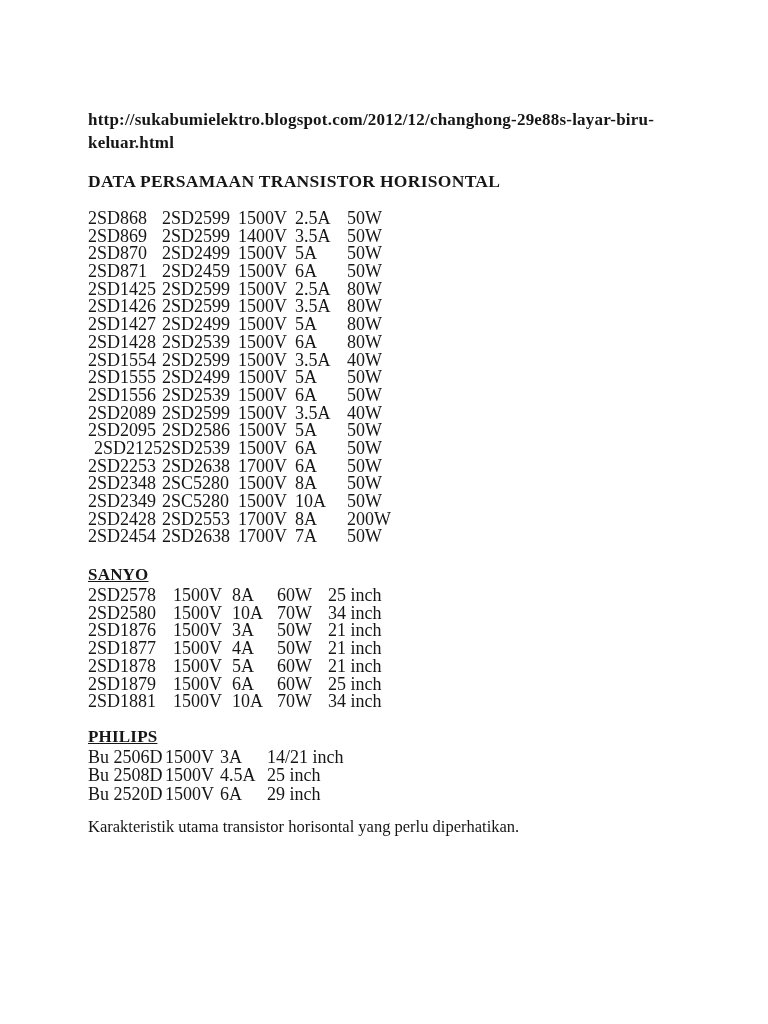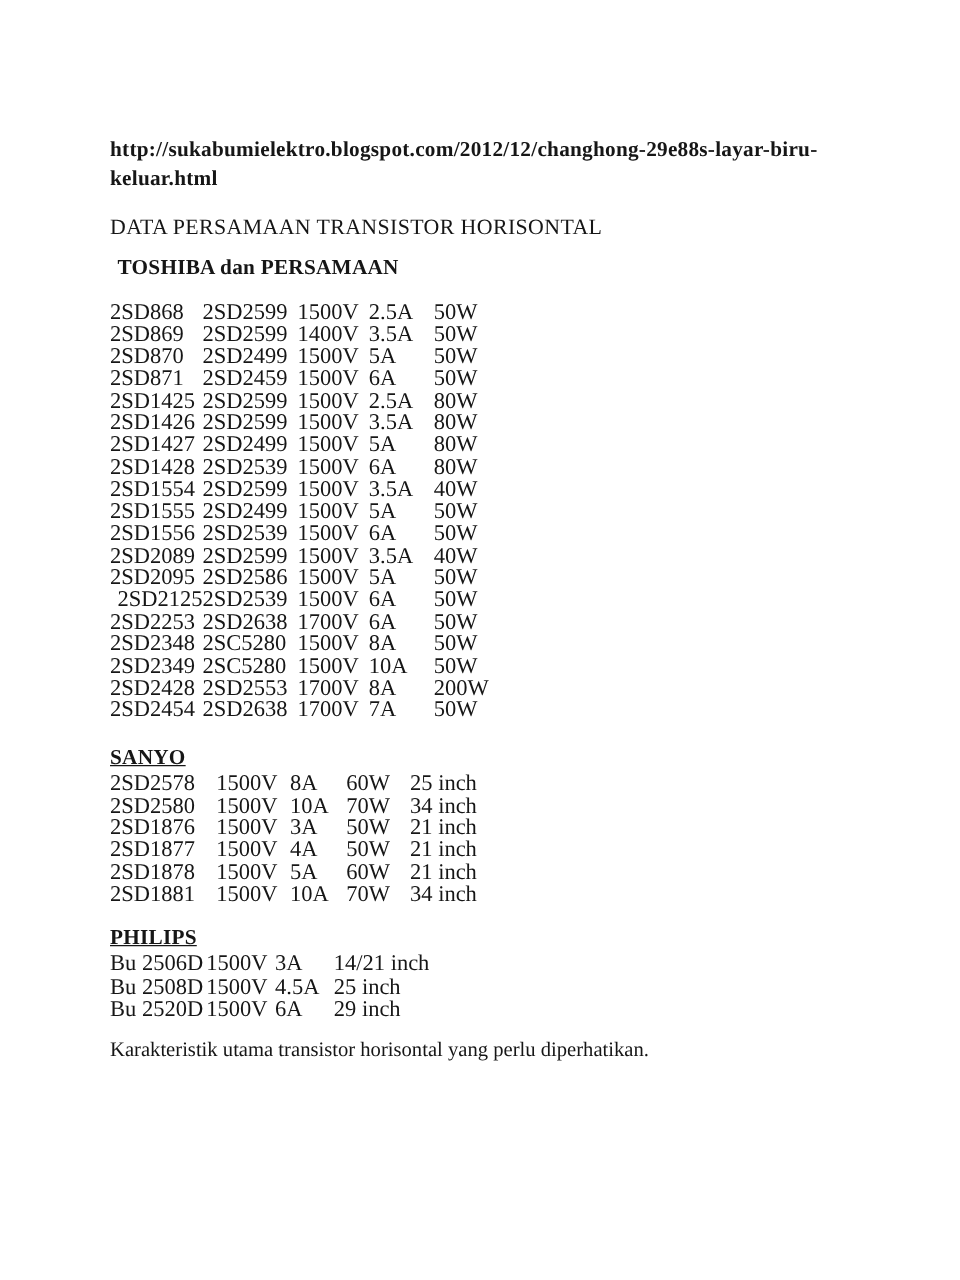--- a/index.html
+++ b/index.html
@@ -18,21 +18,21 @@
   }
   .url {
     margin: 0;
     font-weight: bold;
     font-size: 17px;
     line-height: 23px;
     letter-spacing: 0.2px;
   }
   .doc-title {
     margin: 17px 0 0 0;
-    font-weight: normal;
+    font-weight: bold;
     font-size: 17.5px;
     line-height: 20px;
     letter-spacing: 0.3px;
   }
   .sec-head {
     margin: 0;
     font-weight: bold;
     font-size: 17px;
     line-height: 16px;
     letter-spacing: 0.2px;
@@ -56,21 +56,20 @@
 </style>
 </head>
 <body>
 
 <div class="content">
 
   <p class="url"><span>http://sukabumielektro.blogspot.com/2012/12/changhong-29e88s-layar-biru-</span><br><span>keluar.html</span></p>
 
   <h1 class="doc-title">DATA PERSAMAAN TRANSISTOR HORISONTAL</h1>
 
-  <h2 class="sec-head toshiba">TOSHIBA dan PERSAMAAN</h2>
   <div class="tbl toshiba">
       <div class="row"><span class="cell" style="width: 74px;">2SD868</span><span class="cell" style="width: 76px;">2SD2599</span><span class="cell" style="width: 57px;">1500V</span><span class="cell" style="width: 52px;">2.5A</span><span class="cell" style="width: 70px;">50W</span></div>
       <div class="row"><span class="cell" style="width: 74px;">2SD869</span><span class="cell" style="width: 76px;">2SD2599</span><span class="cell" style="width: 57px;">1400V</span><span class="cell" style="width: 52px;">3.5A</span><span class="cell" style="width: 70px;">50W</span></div>
       <div class="row"><span class="cell" style="width: 74px;">2SD870</span><span class="cell" style="width: 76px;">2SD2499</span><span class="cell" style="width: 57px;">1500V</span><span class="cell" style="width: 52px;">5A</span><span class="cell" style="width: 70px;">50W</span></div>
       <div class="row"><span class="cell" style="width: 74px;">2SD871</span><span class="cell" style="width: 76px;">2SD2459</span><span class="cell" style="width: 57px;">1500V</span><span class="cell" style="width: 52px;">6A</span><span class="cell" style="width: 70px;">50W</span></div>
       <div class="row"><span class="cell" style="width: 74px;">2SD1425</span><span class="cell" style="width: 76px;">2SD2599</span><span class="cell" style="width: 57px;">1500V</span><span class="cell" style="width: 52px;">2.5A</span><span class="cell" style="width: 70px;">80W</span></div>
       <div class="row"><span class="cell" style="width: 74px;">2SD1426</span><span class="cell" style="width: 76px;">2SD2599</span><span class="cell" style="width: 57px;">1500V</span><span class="cell" style="width: 52px;">3.5A</span><span class="cell" style="width: 70px;">80W</span></div>
       <div class="row"><span class="cell" style="width: 74px;">2SD1427</span><span class="cell" style="width: 76px;">2SD2499</span><span class="cell" style="width: 57px;">1500V</span><span class="cell" style="width: 52px;">5A</span><span class="cell" style="width: 70px;">80W</span></div>
       <div class="row"><span class="cell" style="width: 74px;">2SD1428</span><span class="cell" style="width: 76px;">2SD2539</span><span class="cell" style="width: 57px;">1500V</span><span class="cell" style="width: 52px;">6A</span><span class="cell" style="width: 70px;">80W</span></div>
       <div class="row"><span class="cell" style="width: 74px;">2SD1554</span><span class="cell" style="width: 76px;">2SD2599</span><span class="cell" style="width: 57px;">1500V</span><span class="cell" style="width: 52px;">3.5A</span><span class="cell" style="width: 70px;">40W</span></div>
@@ -86,20 +85,21 @@
       <div class="row"><span class="cell" style="width: 74px;">2SD2454</span><span class="cell" style="width: 76px;">2SD2638</span><span class="cell" style="width: 57px;">1700V</span><span class="cell" style="width: 52px;">7A</span><span class="cell" style="width: 70px;">50W</span></div>
     </div>
 
   <h2 class="sec-head sanyo underlined">SANYO</h2>
   <div class="tbl sanyo">
       <div class="row"><span class="cell" style="width: 85px;">2SD2578</span><span class="cell" style="width: 59px;">1500V</span><span class="cell" style="width: 45px;">8A</span><span class="cell" style="width: 51px;">60W</span><span class="cell" style="width: 70px;">25 inch</span></div>
       <div class="row"><span class="cell" style="width: 85px;">2SD2580</span><span class="cell" style="width: 59px;">1500V</span><span class="cell" style="width: 45px;">10A</span><span class="cell" style="width: 51px;">70W</span><span class="cell" style="width: 70px;">34 inch</span></div>
       <div class="row"><span class="cell" style="width: 85px;">2SD1876</span><span class="cell" style="width: 59px;">1500V</span><span class="cell" style="width: 45px;">3A</span><span class="cell" style="width: 51px;">50W</span><span class="cell" style="width: 70px;">21 inch</span></div>
       <div class="row"><span class="cell" style="width: 85px;">2SD1877</span><span class="cell" style="width: 59px;">1500V</span><span class="cell" style="width: 45px;">4A</span><span class="cell" style="width: 51px;">50W</span><span class="cell" style="width: 70px;">21 inch</span></div>
       <div class="row"><span class="cell" style="width: 85px;">2SD1878</span><span class="cell" style="width: 59px;">1500V</span><span class="cell" style="width: 45px;">5A</span><span class="cell" style="width: 51px;">60W</span><span class="cell" style="width: 70px;">21 inch</span></div>
+      <div class="row"><span class="cell" style="width: 85px;">2SD1879</span><span class="cell" style="width: 59px;">1500V</span><span class="cell" style="width: 45px;">6A</span><span class="cell" style="width: 51px;">60W</span><span class="cell" style="width: 70px;">25 inch</span></div>
       <div class="row"><span class="cell" style="width: 85px;">2SD1881</span><span class="cell" style="width: 59px;">1500V</span><span class="cell" style="width: 45px;">10A</span><span class="cell" style="width: 51px;">70W</span><span class="cell" style="width: 70px;">34 inch</span></div>
     </div>
 
   <h2 class="sec-head philips underlined">PHILIPS</h2>
   <div class="tbl philips">
       <div class="row"><span class="cell" style="width: 77px;">Bu 2506D</span><span class="cell" style="width: 55px;">1500V</span><span class="cell" style="width: 47px;">3A</span><span class="cell" style="width: 90px;">14/21 inch</span></div>
       <div class="row"><span class="cell" style="width: 77px;">Bu 2508D</span><span class="cell" style="width: 55px;">1500V</span><span class="cell" style="width: 47px;">4.5A</span><span class="cell" style="width: 90px;">25 inch</span></div>
       <div class="row"><span class="cell" style="width: 77px;">Bu 2520D</span><span class="cell" style="width: 55px;">1500V</span><span class="cell" style="width: 47px;">6A</span><span class="cell" style="width: 90px;">29 inch</span></div>
     </div>
 

